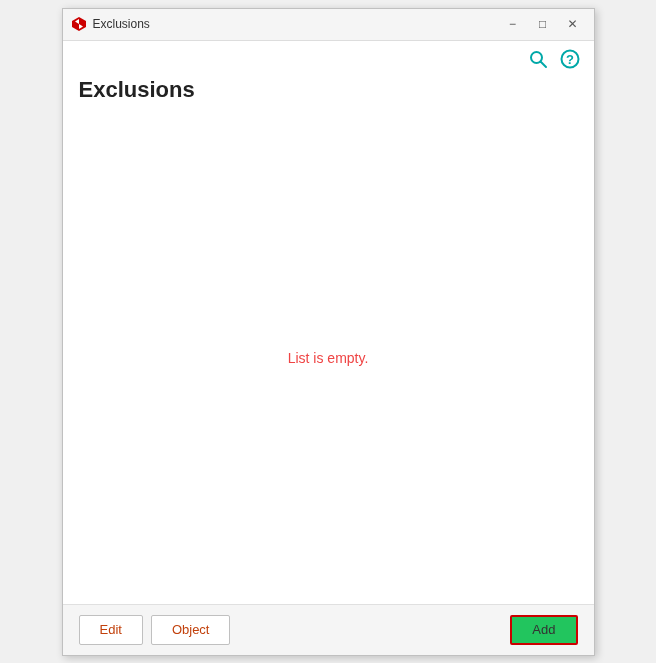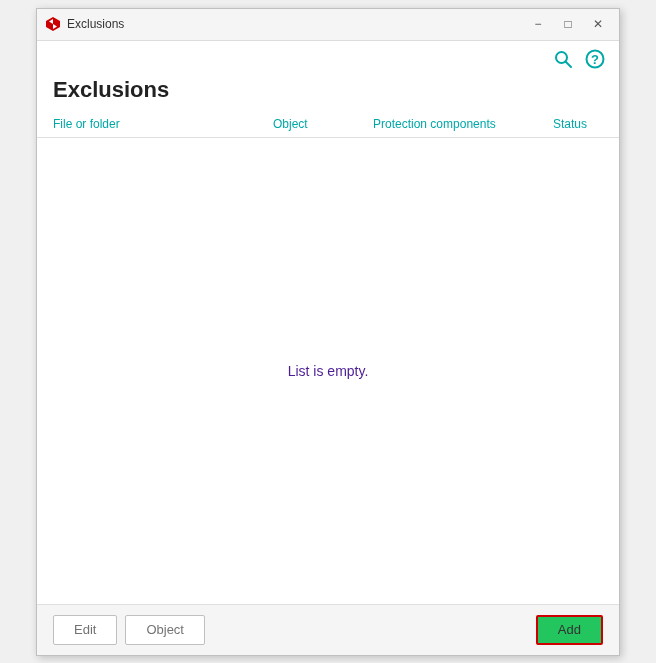--- a/index.html
+++ b/index.html
@@ -9,21 +9,21 @@
       background: #f0f0f0;
       display: flex;
       justify-content: center;
       align-items: center;
       width: 656px;
       height: 663px;
       overflow: hidden;
     }
 
     .window {
-      width: 584px;
+      width: 533px;
       height: 648px;
       background: #ffffff;
       border: 1px solid #c0c0c0;
       box-shadow: 2px 2px 8px rgba(0,0,0,0.2);
       display: flex;
       flex-direction: column;
     }
 
     .title-bar {
       background: #f5f5f5;
@@ -114,40 +114,40 @@
     .content-area {
       flex: 1;
       display: flex;
       align-items: center;
       justify-content: center;
       overflow: hidden;
     }
 
     .empty-message {
       font-size: 14px;
-      color: #4c1d95;
+      color: #ef4444;
     }
 
     .footer {
       border-top: 1px solid #e0e0e0;
       background: #f5f5f5;
       padding: 10px 16px;
       display: flex;
       gap: 8px;
       flex-shrink: 0;
       align-items: center;
     }
 
     .footer-btn {
       height: 30px;
       padding: 0 20px;
       background: #ffffff;
       border: 1px solid #c0c0c0;
       font-size: 13px;
-      color: #737373;
+      color: #c2410c;
       cursor: pointer;
       border-radius: 2px;
     }
 
     .footer-spacer {
       flex: 1;
     }
 
     .footer-btn-add {
       height: 30px;
@@ -191,26 +191,20 @@
     <div class="toolbar-icon">
       <svg width="20" height="20" viewBox="0 0 20 20" fill="none" xmlns="http://www.w3.org/2000/svg">
         <circle cx="10" cy="10" r="8.5" stroke="#00a8a8" stroke-width="2"></circle>
         <text x="10" y="15" text-anchor="middle" fill="#00a8a8" font-size="13" font-family="Arial" font-weight="bold">?</text>
       </svg>
     </div>
   </div>
 
   <div class="page-title">Exclusions</div>
 
-  <div class="table-header">
-    <div class="col-header col-file">File or folder</div>
-    <div class="col-header col-object">Object</div>
-    <div class="col-header col-protection">Protection components</div>
-    <div class="col-header col-status">Status</div>
-  </div>
 
   <div class="content-area">
     <span class="empty-message">List is empty.</span>
   </div>
 
   <div class="footer">
     <button class="footer-btn">Edit</button>
     <button class="footer-btn">Object</button>
     <div class="footer-spacer"></div>
     <button class="footer-btn-add">Add</button>

